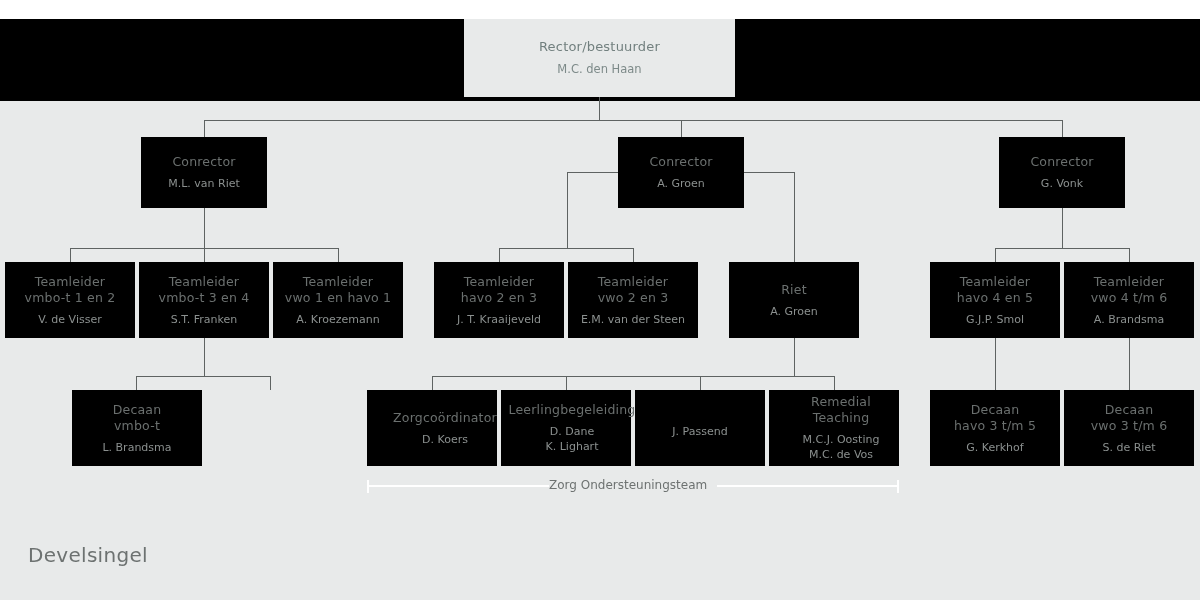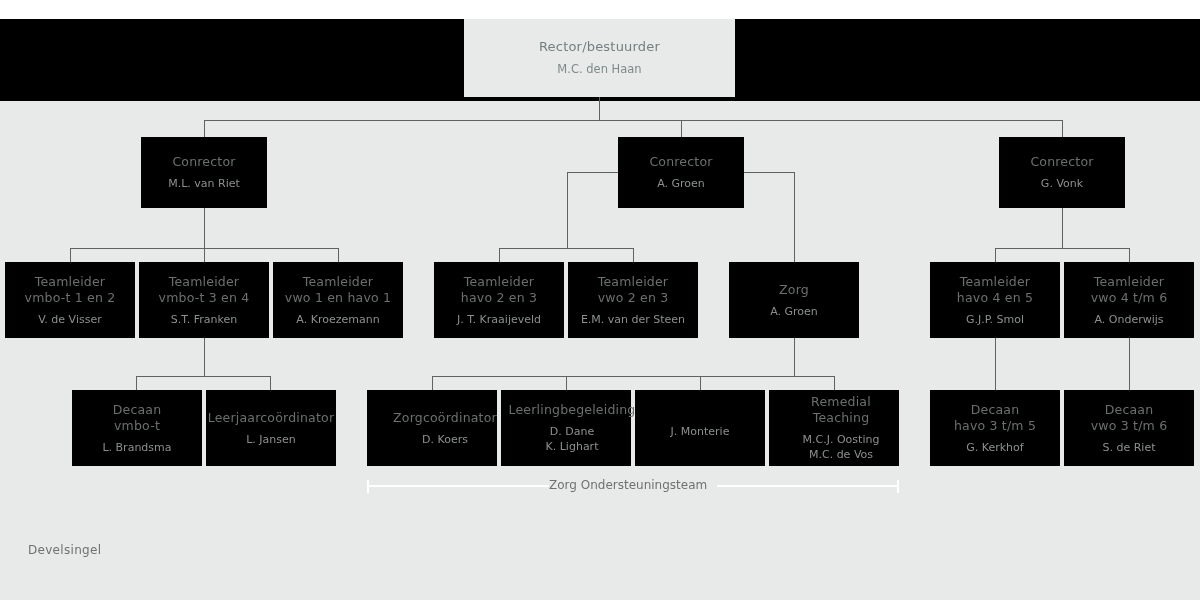--- a/index.html
+++ b/index.html
@@ -97,21 +97,21 @@
     font-size: 12px;
     line-height: 19px;
     color: #6d7271;
     white-space: nowrap;
   }
   
   .footer-label {
     position: absolute;
     left: 28px;
     top: 543px;
-    font-size: 12px;
+    font-size: 20px;
     color: #6d7271;
     letter-spacing: 0.3px;
   }
 </style>
 </head>
 <body>
 
 <div class="canvas">
 
   <div class="white-strip"></div>
@@ -202,60 +202,56 @@
     <div class="person">J. T. Kraaijeveld</div>
   </div>
 
   <div class="node" style="left:568px; top:262px; width:130px; height:76px;">
     <div class="role">Teamleider
 vwo 2 en 3</div>
     <div class="person">E.M. van der Steen</div>
   </div>
 
   <div class="node" style="left:729px; top:262px; width:130px; height:76px;">
-    <div class="role">Zorg</div>
+    <div class="role">Riet</div>
     <div class="person">A. Groen</div>
   </div>
 
   <div class="node" style="left:930px; top:262px; width:130px; height:76px;">
     <div class="role">Teamleider
 havo 4 en 5</div>
     <div class="person">G.J.P. Smol</div>
   </div>
 
   <div class="node" style="left:1064px; top:262px; width:130px; height:76px;">
     <div class="role">Teamleider
 vwo 4 t/m 6</div>
-    <div class="person">A. Onderwijs</div>
+    <div class="person">A. Brandsma</div>
   </div>
 
   <div class="node" style="left:72px; top:390px; width:130px; height:76px;">
     <div class="role">Decaan
 vmbo-t</div>
     <div class="person">L. Brandsma</div>
   </div>
 
-  <div class="node" style="left:206px; top:390px; width:130px; height:76px;">
-    <div class="role">Leerjaarcoördinator</div>
-    <div class="person">L. Jansen</div>
-  </div>
 
   <div class="node" style="left:367px; top:390px; width:130px; height:76px;padding-left:26px;">
     <div class="role">Zorgcoördinator</div>
     <div class="person">D. Koers</div>
   </div>
 
   <div class="node" style="left:501px; top:390px; width:130px; height:76px;padding-left:12px;">
     <div class="role">Leerlingbegeleiding</div>
     <div class="person">D. Dane
 K. Lighart</div>
   </div>
 
   <div class="node" style="left:635px; top:390px; width:130px; height:76px;">
-    <div class="person">J. Monterie</div>
+    <div class="person">J. Passend</div>
   </div>
 
   <div class="node" style="left:769px; top:390px; width:130px; height:76px;padding-left:14px;">
     <div class="role">Remedial Teaching</div>
     <div class="person">M.C.J. Oosting
 M.C. de Vos</div>
   </div>
 
   <div class="node" style="left:930px; top:390px; width:130px; height:76px;">
     <div class="role">Decaan

